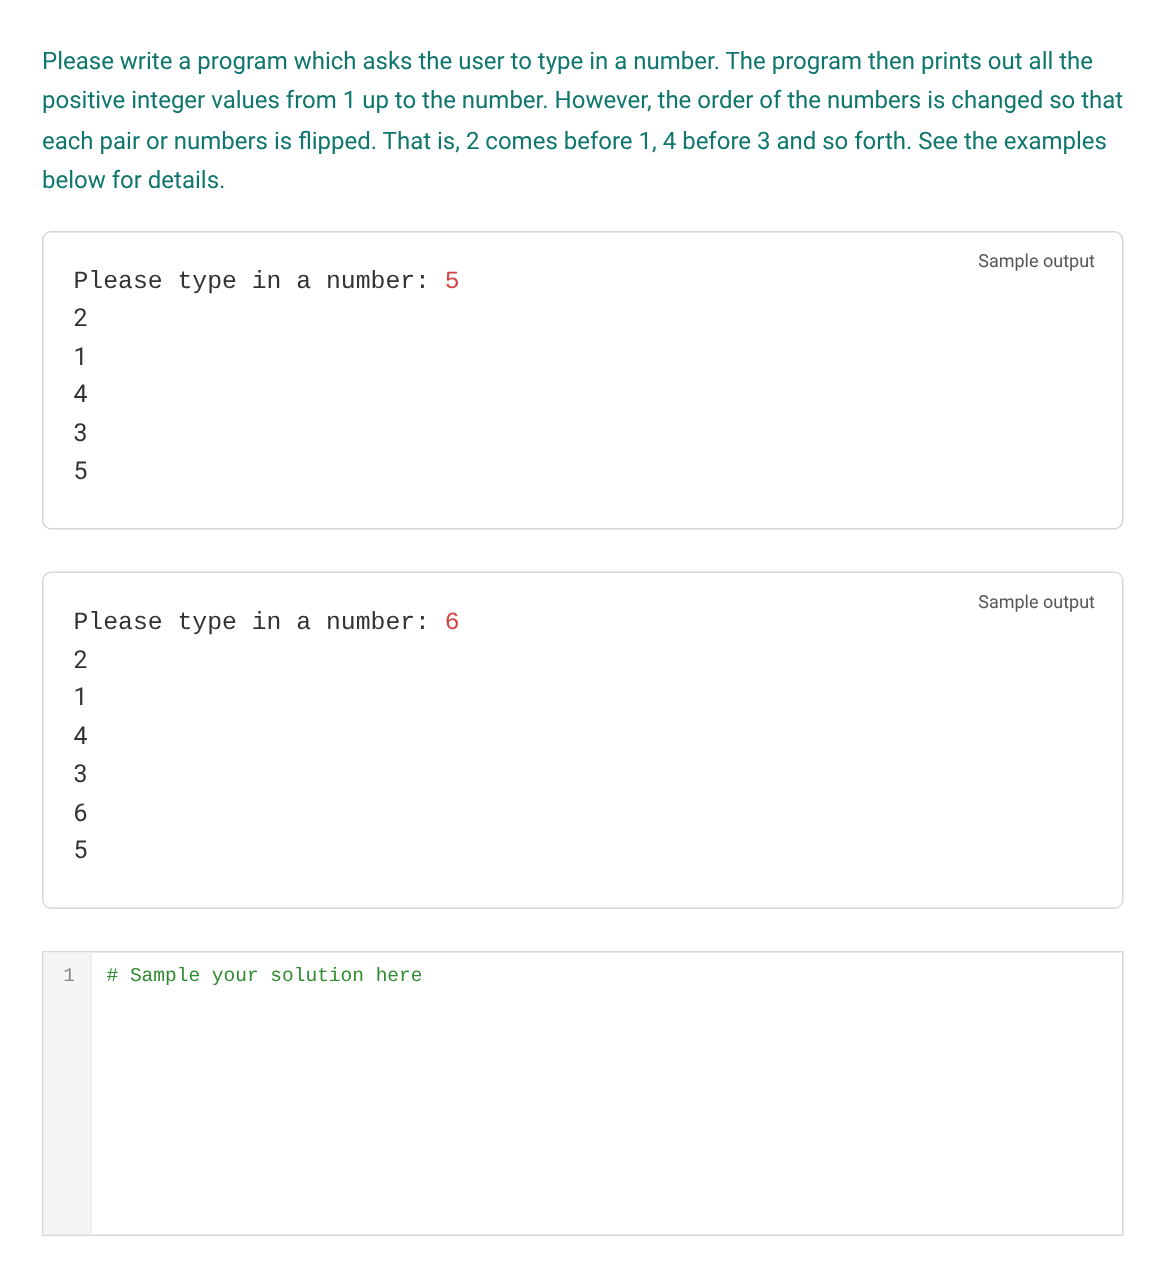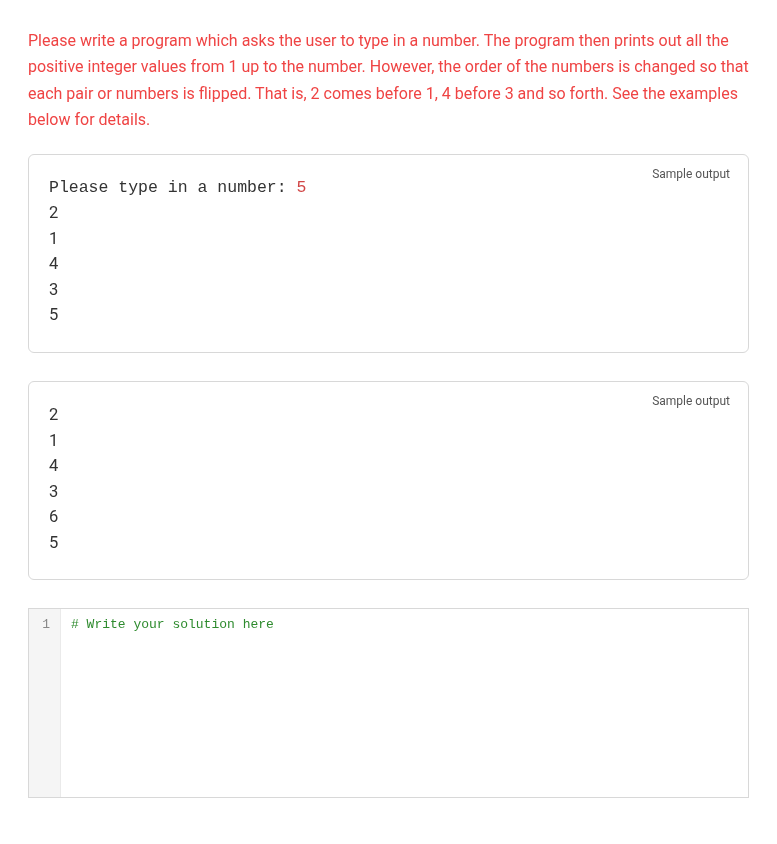--- a/index.html
+++ b/index.html
@@ -10,21 +10,21 @@
     body {
       font-family: -apple-system, BlinkMacSystemFont, "Segoe UI", Roboto, "Helvetica Neue", Arial, sans-serif;
       background: #ffffff;
       width: 777px;
       padding: 28px 28px 0 28px;
       color: #333;
     }
     .problem-description {
       font-size: 16px;
       line-height: 1.65;
-      color: #ef4444;
+      color: #0f766e;
       margin-bottom: 11px;
     }
     .sample-box {
       border: 1px solid #d8d8d8;
       border-radius: 6px;
       padding: 20px 20px 24px 20px;
       margin-bottom: 28px;
       position: relative;
       background: #ffffff;
       margin-top: 20px;
@@ -89,23 +89,23 @@
 
 <div class="problem-description">Please write a program which asks the user to type in a number. The program then prints out all the positive integer values from 1 up to the number. However, the order of the numbers is changed so that each pair or numbers is flipped. That is, 2 comes before 1, 4 before 3 and so forth. See the examples below for details.</div>
 
 <div class="sample-box">
   <div class="sample-label">Sample output</div>
   <div class="sample-content"><span class="prompt-line"><span>Please type in a number: </span><span class="highlight">5</span></span><span class="out-line">2</span><span class="out-line">1</span><span class="out-line">4</span><span class="out-line">3</span><span class="out-line">5</span></div>
 </div>
 
 <div class="sample-box">
   <div class="sample-label">Sample output</div>
-  <div class="sample-content"><span class="out-line">2</span><span class="out-line">1</span><span class="out-line">4</span><span class="out-line">3</span><span class="out-line">6</span><span class="out-line">5</span></div>
+  <div class="sample-content"><span class="prompt-line"><span>Please type in a number: </span><span class="highlight">6</span></span><span class="out-line">2</span><span class="out-line">1</span><span class="out-line">4</span><span class="out-line">3</span><span class="out-line">6</span><span class="out-line">5</span></div>
 </div>
 
 <div class="code-editor">
   <div class="gutter">
     <div class="gutter-line">1</div>
   </div>
   <div class="code-area">
-    <span class="comment"># Write your solution here</span>
+    <span class="comment"># Sample your solution here</span>
   </div>
 </div>
 
 </body></html>

